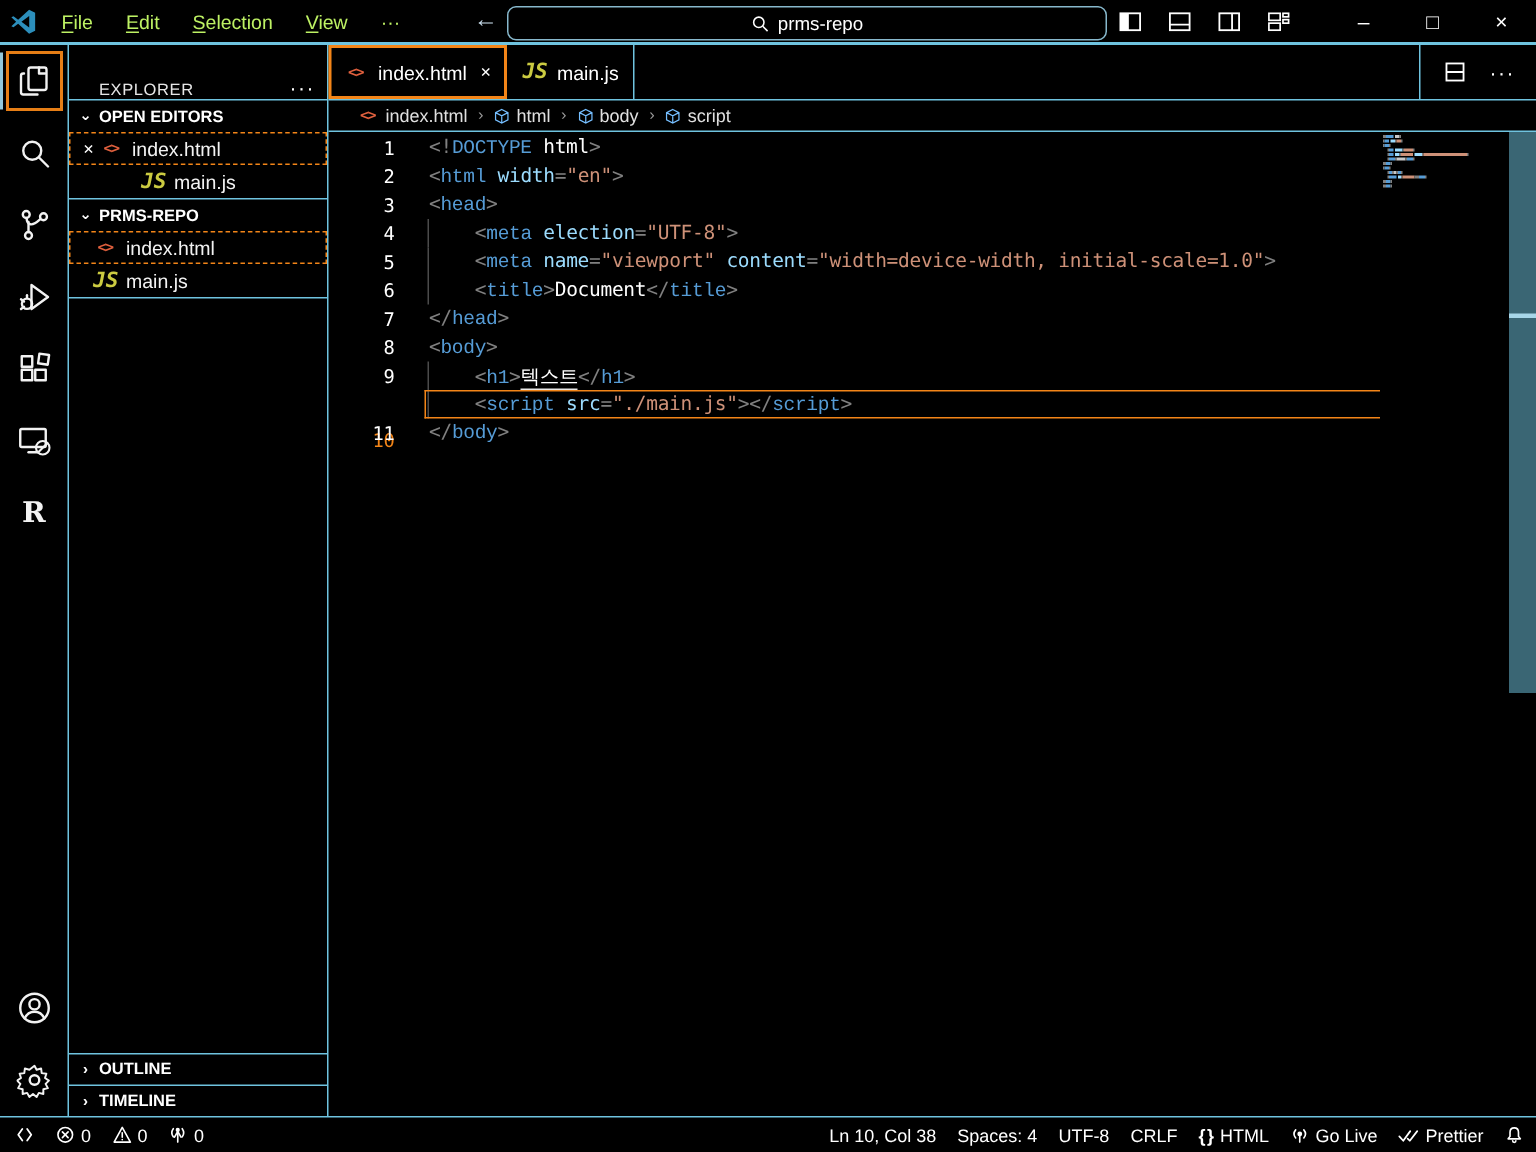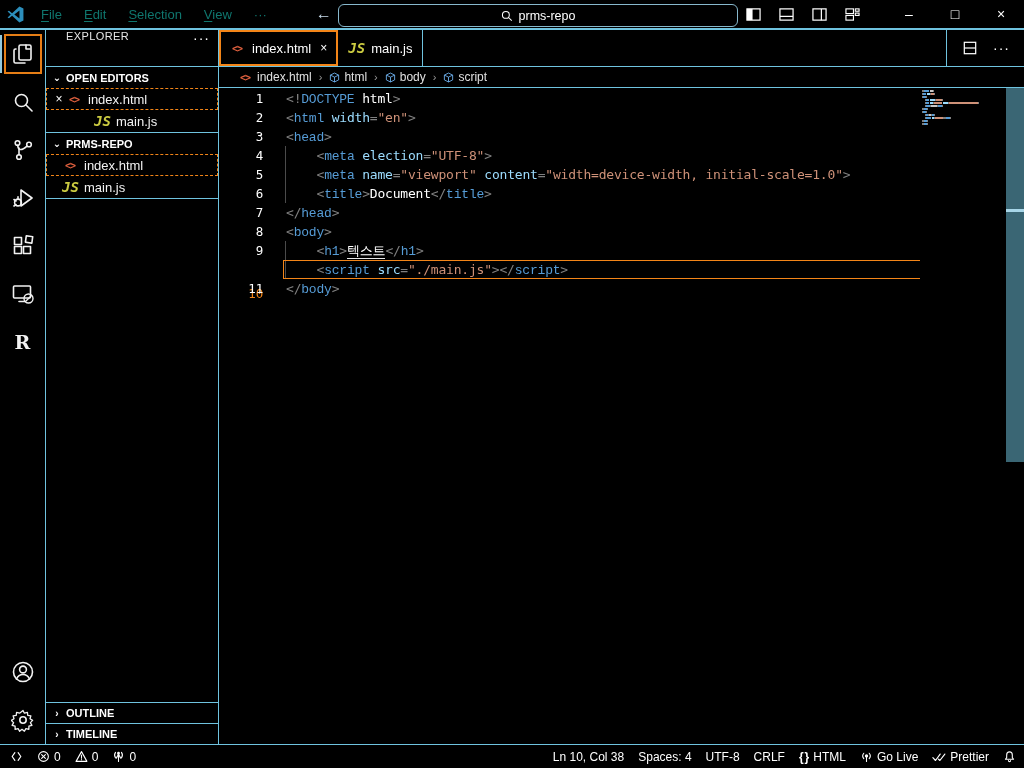--- a/index.html
+++ b/index.html
@@ -4,21 +4,21 @@
 <style>
   * { margin:0; padding:0; box-sizing:border-box; }
   html,body { width:1024px; height:768px; overflow:hidden; background:#000; }
   body { font-family:"Liberation Sans","DejaVu Sans",sans-serif; color:#fff; }
   .app { width:1024px; height:768px; display:flex; flex-direction:column; background:#000; }
 
   
   .titlebar { height:30px; display:flex; align-items:center; border-bottom:2px solid #6FC3DF; background:#000; flex:none; position:relative; }
   .vscode-logo { width:30px; display:flex; justify-content:center; align-items:center; }
   .menubar { display:flex; gap:4px; margin-left:2px; }
-  .menu-item { font-size:13px; color:#0f766e; padding:3px 9px; cursor:default; }
+  .menu-item { font-size:13px; color:#bef264; padding:3px 9px; cursor:default; }
   .menu-item u { text-decoration:underline; text-underline-offset:2px; }
   .nav-arrows { display:flex; gap:14px; margin-left:40px; color:#C8DCEB; font-size:16px; }
   .nav-arrows span { line-height:1; }
   .cmd-center { position:absolute; left:338px; top:4px; width:400px; height:23px; border:1px solid #87B8CC; border-radius:6px; display:flex; align-items:center; justify-content:center; gap:6px; font-size:12.5px; color:#fff; background:#000; }
   .win-icons { position:absolute; right:0; top:0; height:28px; display:flex; align-items:center; }
   .layout-icons { display:flex; gap:18px; margin-right:26px; }
   .win-btn { width:46px; height:28px; display:flex; align-items:center; justify-content:center; font-size:14px; color:#fff; }
 
   
   .main-row { flex:1; display:flex; min-height:0; }
@@ -26,21 +26,21 @@
   
   .activitybar { width:46px; flex:none; border-right:1px solid #6FC3DF; display:flex; flex-direction:column; align-items:center; background:#000; position:relative; }
   .ab-item { width:46px; height:48px; display:flex; align-items:center; justify-content:center; position:relative; opacity:.95; }
   .ab-item.active .ab-box { outline:2px solid #F38518; outline-offset:-1px; }
   .ab-item.active::before { content:""; position:absolute; left:0; top:5px; bottom:5px; width:2px; background:#9CD3E8; }
   .ab-box { width:36px; height:38px; display:flex; align-items:center; justify-content:center; }
   .ab-spacer { flex:1; }
 
   
   .sidebar { width:173px; flex:none; border-right:1px solid #6FC3DF; display:flex; flex-direction:column; background:#000; font-size:13px; }
-  .sb-title { height:37px; display:flex; align-items:flex-start; padding:0 8px 0 20px; border-bottom:1px solid #6FC3DF; }
+  .sb-title { height:37px; display:flex; align-items:flex-end; padding:0 8px 0 20px; border-bottom:1px solid #6FC3DF; }
   .sb-title .t { font-size:11px; letter-spacing:.4px; color:#E6E6E6; flex:1; }
   .sb-title .more { color:#fff; font-size:14px; letter-spacing:1px; }
   .pane-header { height:21px; display:flex; align-items:center; gap:2px; font-size:11px; font-weight:bold; color:#fff; padding-left:4px; }
   .pane-header .chev { font-size:10px; width:14px; text-align:center; color:#fff; }
   .row { height:22px; display:flex; align-items:center; color:#F2F2F2; }
   .row.active { outline:1px dashed #F38518; outline-offset:-1px; }
   .row .close-x { width:14px; text-align:center; font-size:12px; color:#fff; }
   .file-ico { width:16px; text-align:center; flex:none; font-family:"DejaVu Sans Mono",monospace; }
   .ico-html { color:#E0603E; font-weight:bold; font-size:10px; letter-spacing:-1px; }
   .ico-js { color:#CBCB41; font-weight:bold; font-size:14px; font-style:italic; }

